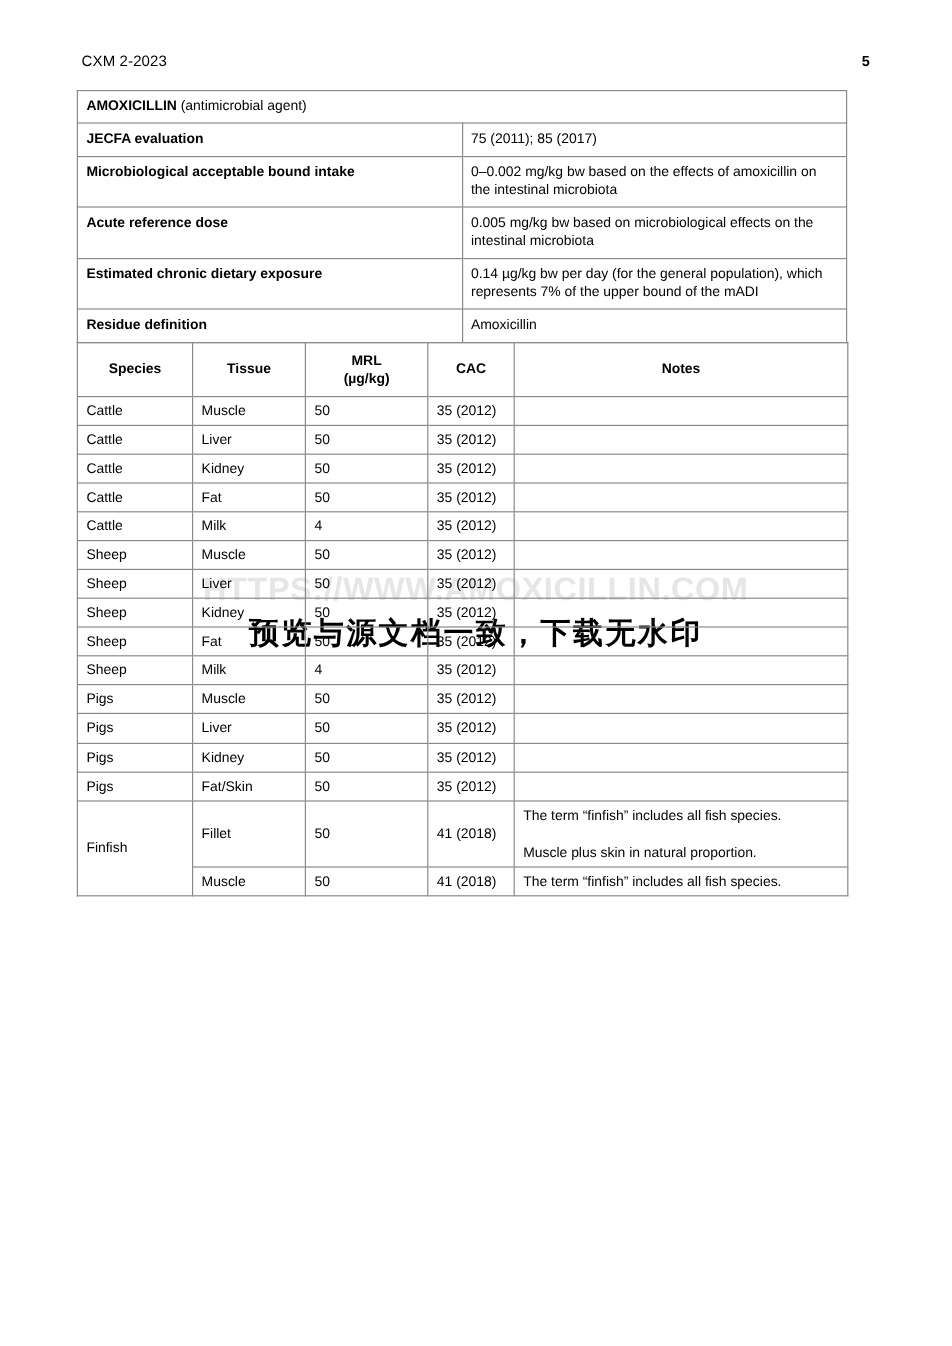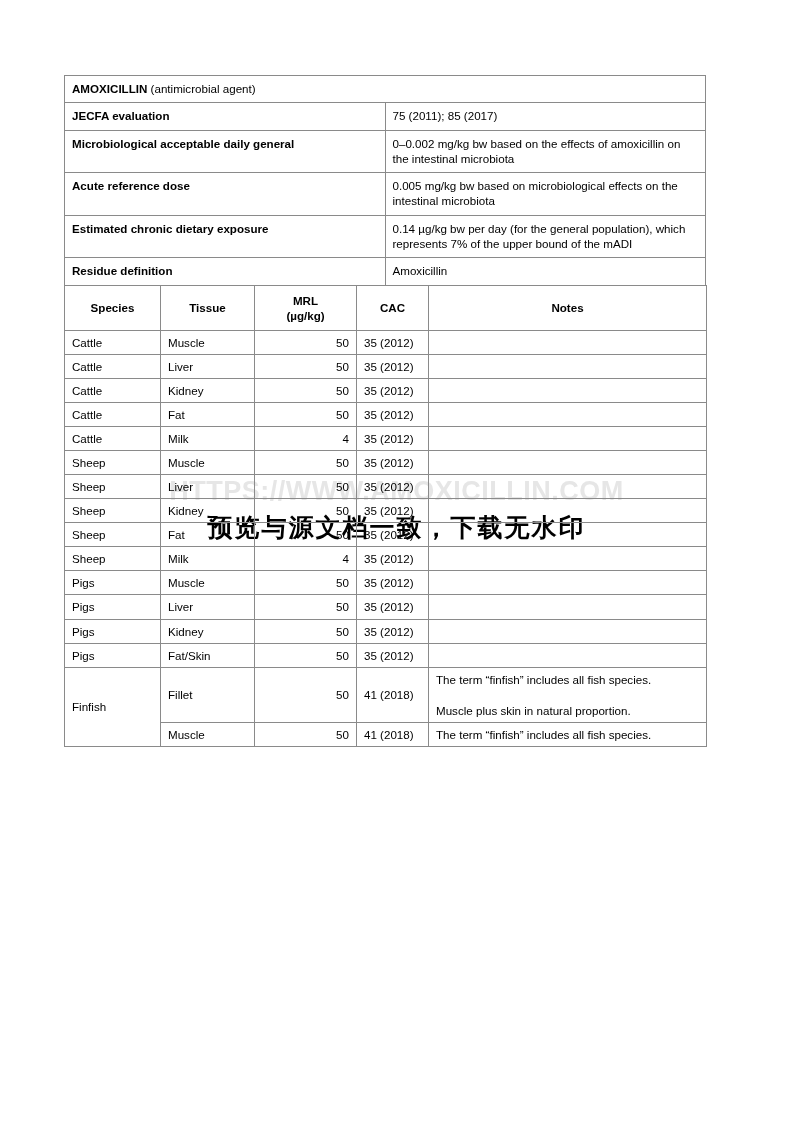--- a/index.html
+++ b/index.html
@@ -136,37 +136,41 @@
     padding-bottom: 7px;
   }
   .col-species { width: 96px; }
   .col-tissue  { width: 94px; }
   .col-mrl     { width: 102px; }
   .col-cac     { width: 72px; }
   .col-notes   { width: 278px; }
 
   td.c-species { text-align: left; }
   td.c-tissue  { text-align: left; }
-  td.c-mrl     { text-align: right; }
+  td.c-mrl     { }
   td.c-cac     { text-align: left; padding-left: 9px; }
   td.c-notes   { text-align: left; padding-left: 9px; }
 
   td.c-species.rowspan-cell {
     vertical-align: middle;
   }
   td.c-notes .note-line { display: block; }
   td.c-notes .note-line + .note-line { margin-top: 16px; }
 
   td.tall { padding-top: 8px; padding-bottom: 8px; }
 </style>
 </head>
 <body>
 
 <div class="page">
 
+  <div class="running-head">
+    <span class="doc-ref">CXM 2-2023</span>
+    <span class="page-no">5</span>
+  </div>
 
   <div class="watermark">
     <div class="wm-url">HTTPS://WWW.AMOXICILLIN.COM</div>
     <div class="wm-sub">预览与源文档一致，下载无水印</div>
   </div>
 
   <div class="tables">
 
     <table class="info-table">
       <tbody>
@@ -177,21 +181,21 @@
         </tr>
       </tbody>
       <tbody id="info-rows">
           <tr>
             <td class="label">JECFA evaluation</td>
             <td class="value">
               <p>75 (2011); 85 (2017)</p>
             </td>
           </tr>
           <tr>
-            <td class="label">Microbiological acceptable daily general</td>
+            <td class="label">Microbiological acceptable bound intake</td>
             <td class="value">
               <p>0–0.002 mg/kg bw based on the effects of amoxicillin on the intestinal microbiota</p>
             </td>
           </tr>
           <tr>
             <td class="label">Acute reference dose</td>
             <td class="value">
               <p>0.005 mg/kg bw based on microbiological effects on the intestinal microbiota</p>
             </td>
           </tr>

